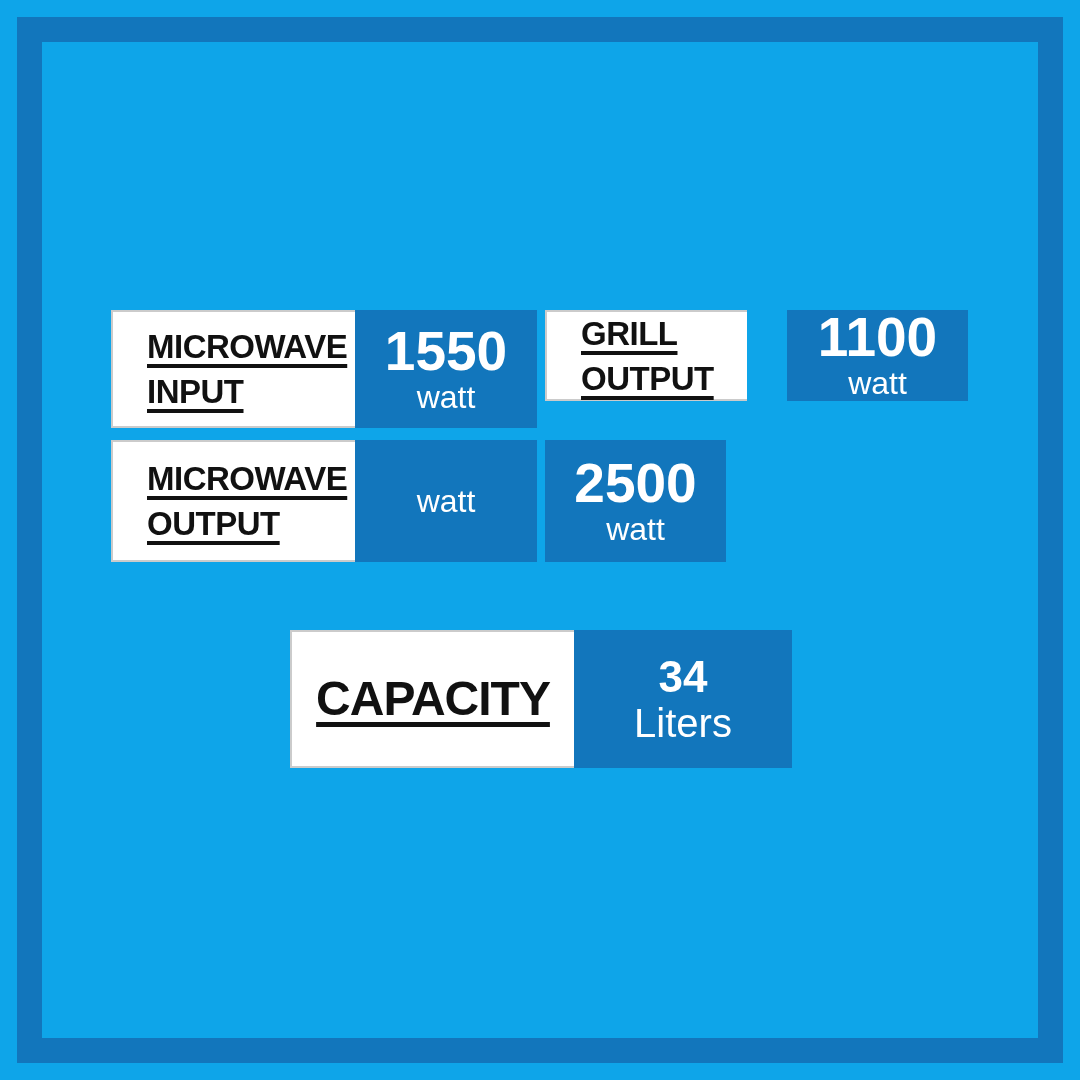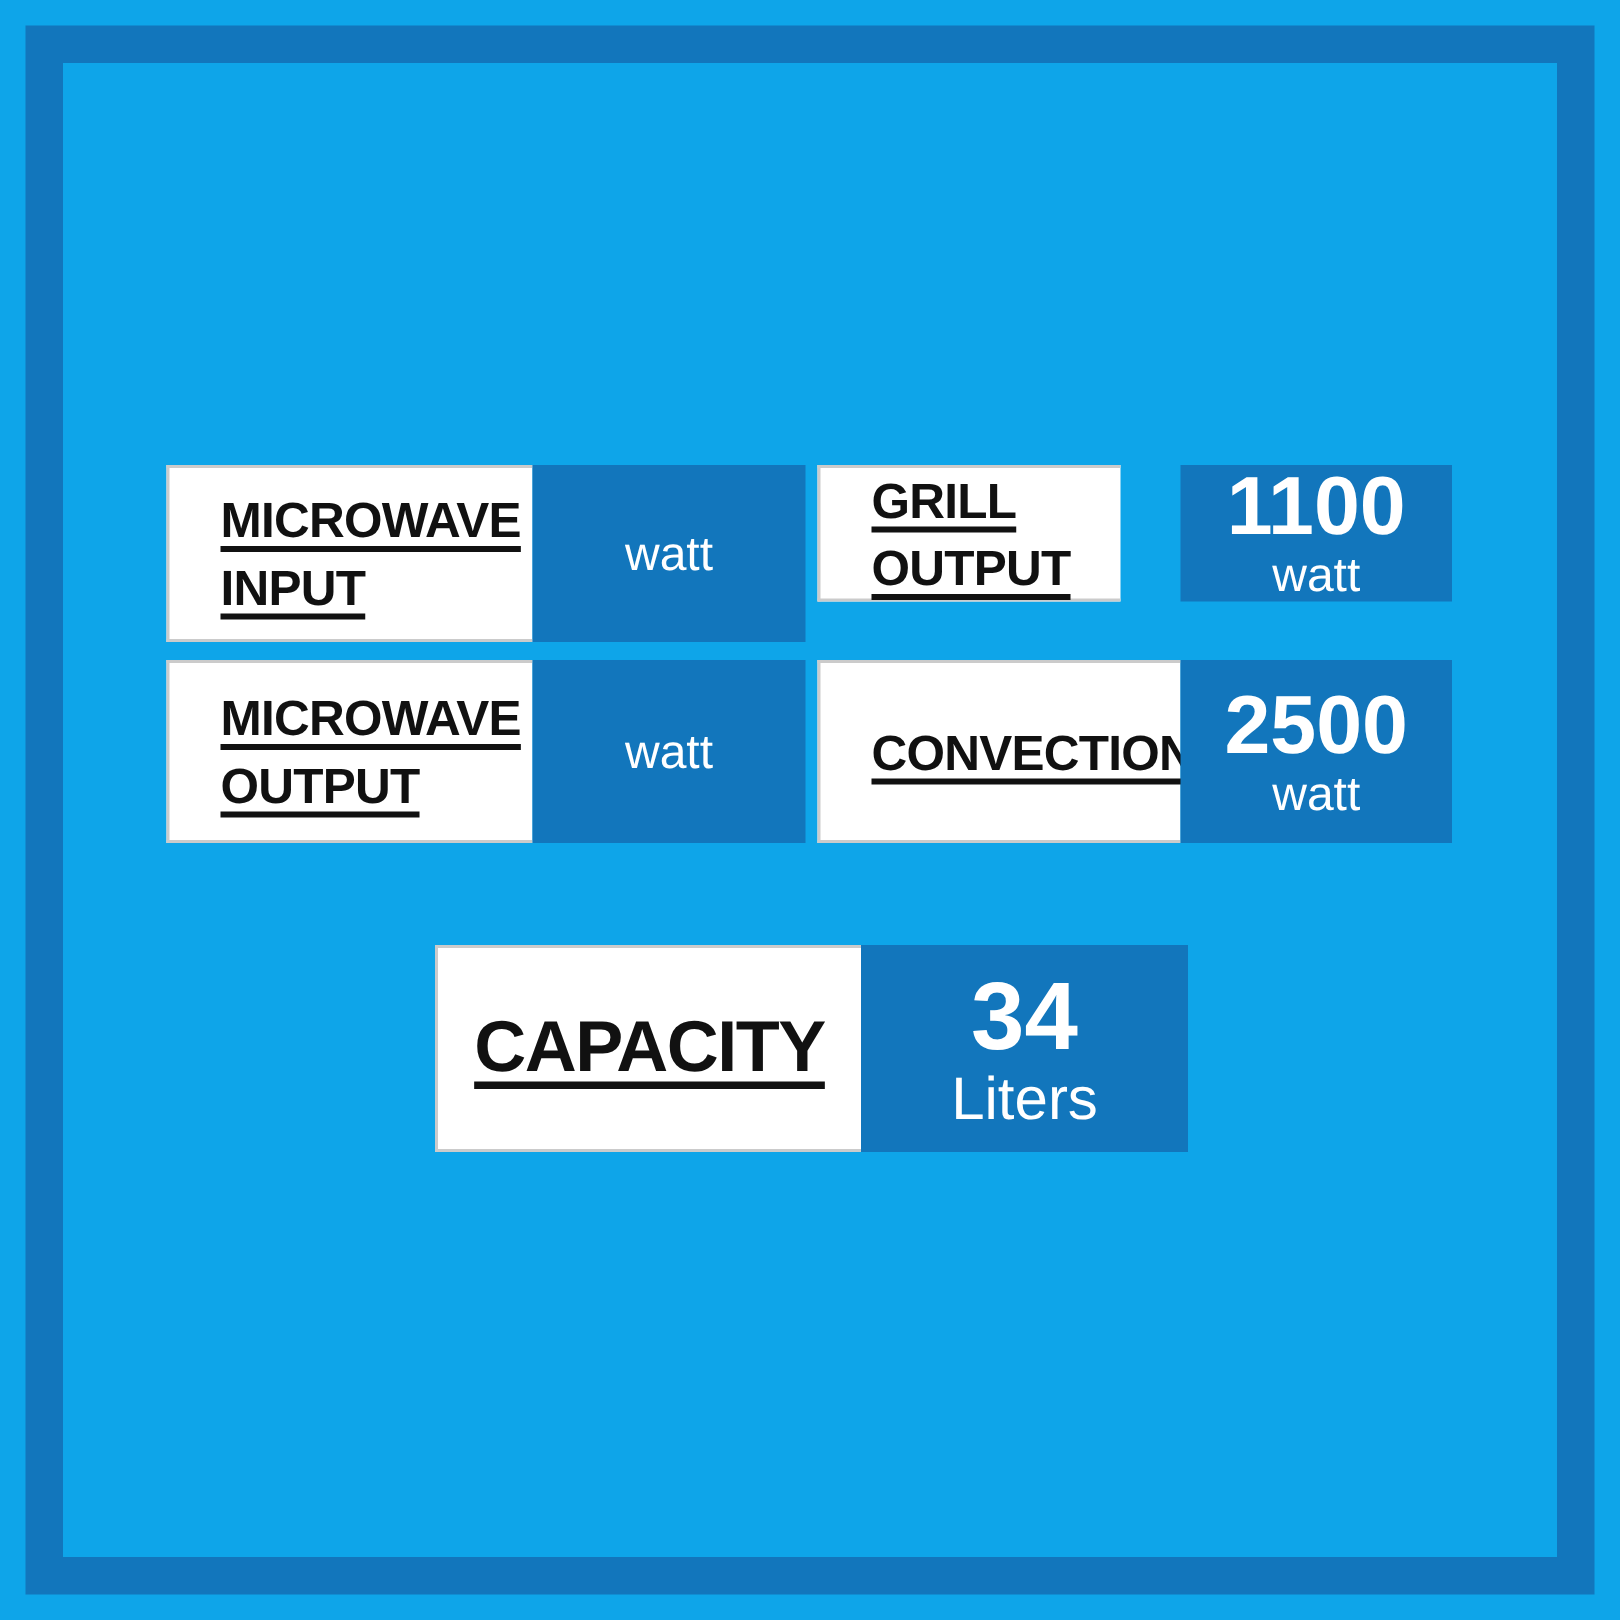--- a/index.html
+++ b/index.html
@@ -89,36 +89,37 @@
     padding-left: 0;
     align-items: center;
   }
   .card-e .label-line {
     font-size: 48px;
     line-height: 60px;
     letter-spacing: -1px;
     text-decoration-thickness: 5px;
     text-underline-offset: 7px;
   }
-  .card-e .value { font-size: 64px; }
+  .card-e .value { font-size: 44px; }
   .card-e .unit  { font-size: 40px; margin-top: 3px; }
 </style>
 </head>
 <body>
 
 <div class="canvas">
 
   <div class="frame"></div>
 
   <section class="card card-a">
     <div class="label-area">
       <span class="label-line">MICROWAVE</span>
       <span class="label-line">INPUT</span>
     </div>
     <div class="value-box">
+      <span class="value">1550</span>
       <span class="unit">watt</span>
     </div>
   </section>
 
   <section class="card card-b">
     <div class="label-area">
       <span class="label-line">GRILL</span>
       <span class="label-line">OUTPUT</span>
     </div>
     <div class="value-box">
@@ -131,23 +132,20 @@
     <div class="label-area">
       <span class="label-line">MICROWAVE</span>
       <span class="label-line">OUTPUT</span>
     </div>
     <div class="value-box">
       <span class="unit">watt</span>
     </div>
   </section>
 
   <section class="card card-d">
-    <div class="label-area">
-      <span class="label-line">CONVECTION</span>
-    </div>
     <div class="value-box">
       <span class="value">2500</span>
       <span class="unit">watt</span>
     </div>
   </section>
 
   <section class="card card-e">
     <div class="label-area">
       <span class="label-line">CAPACITY</span>
     </div>

